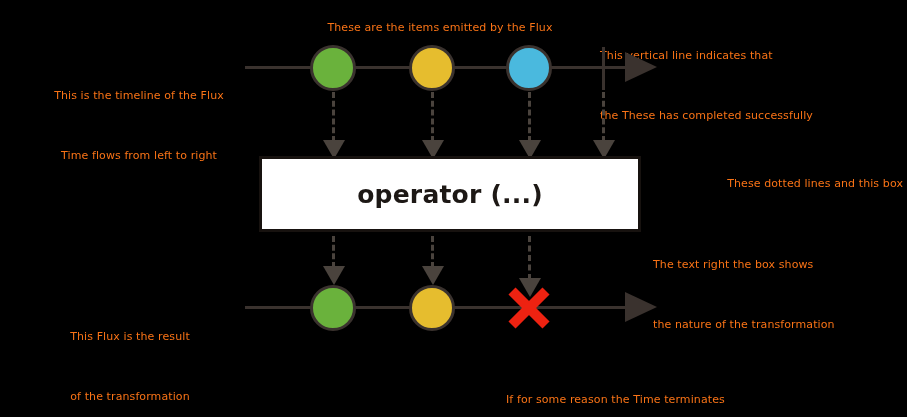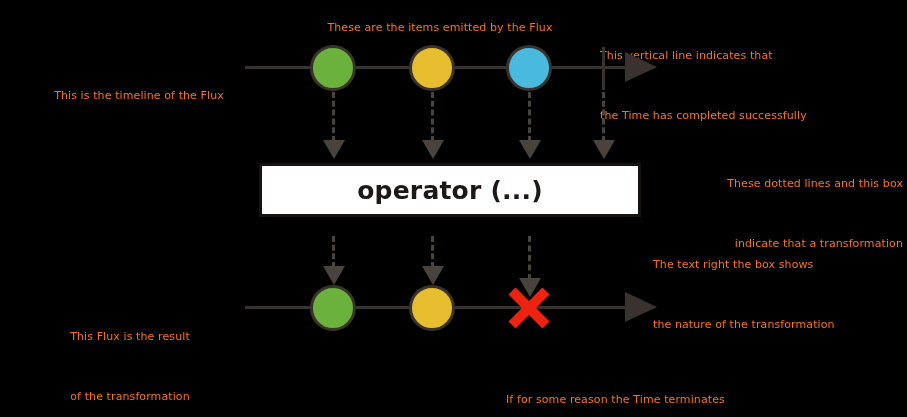--- a/index.html
+++ b/index.html
@@ -95,32 +95,32 @@
     border-top: 19px solid #4a433d;
   }
 </style>
 </head>
 <body>
 
 <div id="stage">
 
   <div class="ann center" style="left:24px; top:46px; width:230px;">
     <div>This is the timeline of the Flux</div>
+    <div>Time flows from left to right</div>
   </div>
 
   <div class="ann center" style="left:280px; top:18px; width:320px;">These are the items emitted by the Flux</div>
 
   <div class="ann left" style="left:600px; top:6px; width:300px;">
     <div>This vertical line indicates that</div>
-    <div>the Time has completed successfully</div>
+    <div>the These has completed successfully</div>
   </div>
 
   <div class="ann left" style="left:653px; top:134px; width:250px;text-align:right;">
     <div>These dotted lines and this box</div>
-    <div>indicate that a transformation</div>
   </div>
 
   <div class="ann left" style="left:653px; top:215px; width:250px;">
     <div>The text right the box shows</div>
     <div>the nature of the transformation</div>
   </div>
 
   <div class="ann center" style="left:30px; top:287px; width:200px;">
     <div>This Flux is the result</div>
     <div>of the transformation</div>
@@ -145,21 +145,21 @@
 
   <div class="dashline" style="left:431px; top:92px; height:50px;"></div>
   <div class="dasharrow" style="left:422px; top:140px;"></div>
 
   <div class="dashline" style="left:528px; top:92px; height:50px;"></div>
   <div class="dasharrow" style="left:519px; top:140px;"></div>
 
   <div class="dashline" style="left:602px; top:92px; height:50px;"></div>
   <div class="dasharrow" style="left:593px; top:140px;"></div>
 
-  <div class="opbox" style="left:259px; top:163px; width:382px; height:54px;">
+  <div class="opbox" style="left:259px; top:156px; width:382px; height:76px;">
     <span class="opbox-label">operator (...)</span>
   </div>
 
   <div class="dashline" style="left:332px; top:236px; height:32px;"></div>
   <div class="dasharrow" style="left:323px; top:266px;"></div>
 
   <div class="dashline" style="left:431px; top:236px; height:32px;"></div>
   <div class="dasharrow" style="left:422px; top:266px;"></div>
 
   <div class="dashline" style="left:528px; top:236px; height:44px;"></div>

